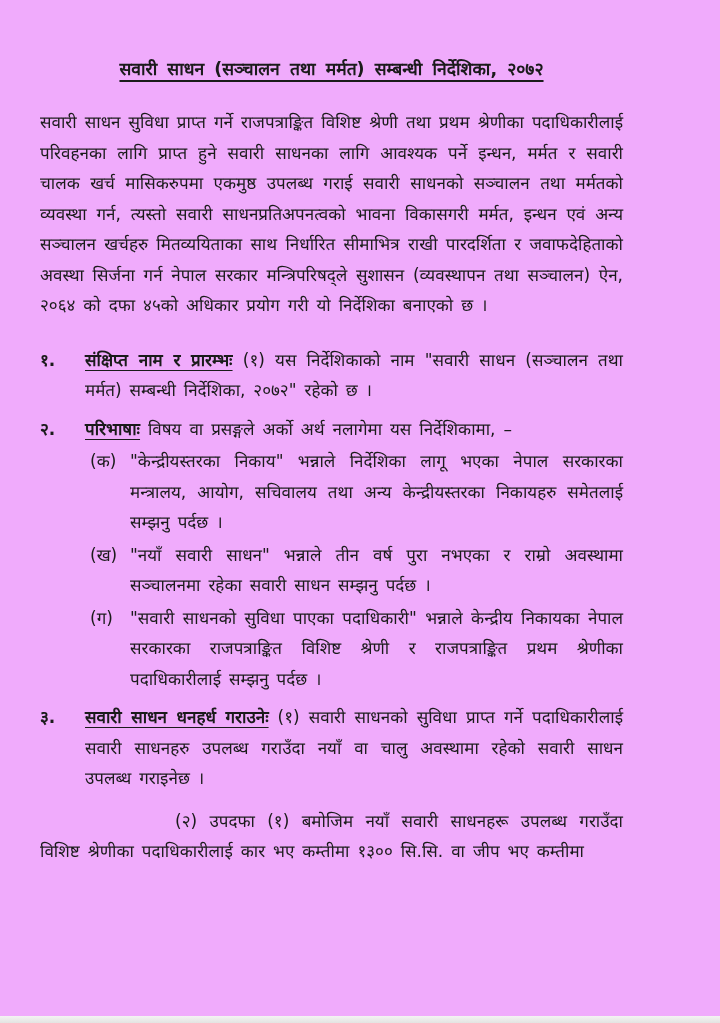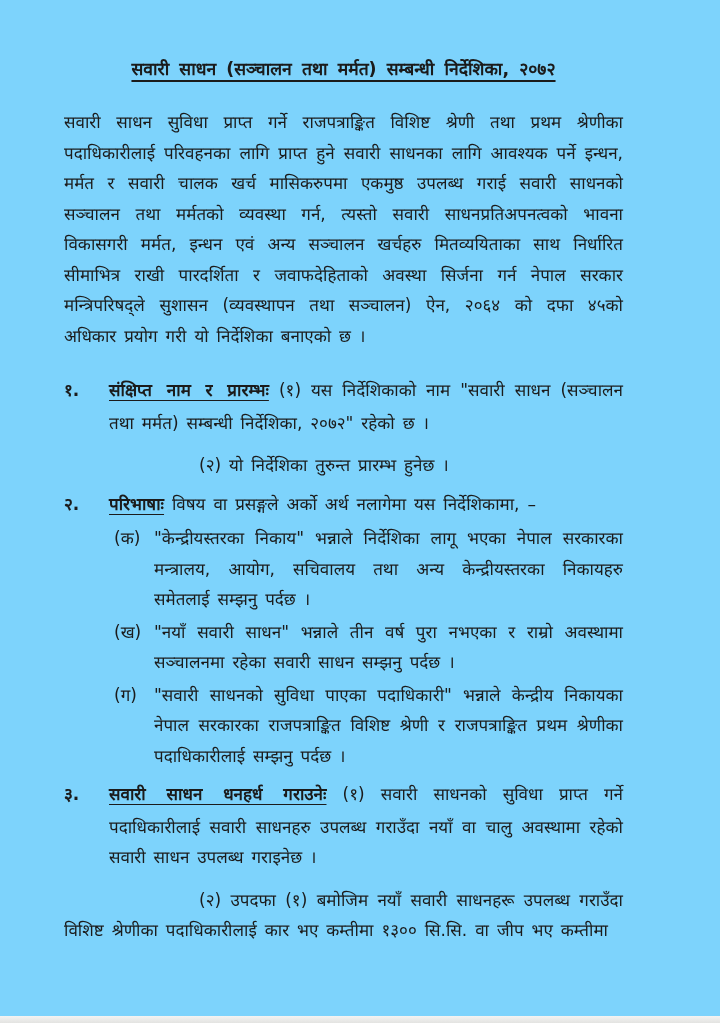--- a/index.html
+++ b/index.html
@@ -1,22 +1,22 @@
 <!DOCTYPE html>
 <html><head>
 <meta charset="utf-8">
 <style>
   html,body{margin:0;padding:0;background:#9a9a9a;}
   .page{
     position:relative;
     width:720px;height:1023px;
     margin:0 auto;
-    background:#7dd3fc;
+    background:#f0abfc;
     box-sizing:border-box;
-    padding:56px 97px 0 64px;
+    padding:56px 97px 0 40px;
     font-family:"DejaVu Sans",sans-serif;
     color:#1b1b1b;
     font-size:17px;
     line-height:30.5px;
     overflow:hidden;
   }
   .title{
     font-size:17.5px;
     font-weight:bold;
     text-align:center;
@@ -40,21 +40,20 @@
   }
   .num{
     position:absolute;left:0;top:0;
     font-weight:bold;
   }
   .head{
     font-weight:bold;
     text-decoration:underline;
     text-underline-offset:4px;
     text-decoration-thickness:1.4px;
-    font-family:Liberation Mono, monospace;
   }
   .sub{
     text-indent:135px;
     margin-top:12px;
   }
   .item{
     position:relative;
     margin-left:50px;
     padding-left:40px;
     margin-top:2px;
@@ -75,21 +74,20 @@
 <div class="page">
 
   <h1 class="title">सवारी साधन (सञ्चालन तथा मर्मत) सम्बन्धी निर्देशिका, २०७२</h1>
 
   <p class="para intro">सवारी साधन सुविधा प्राप्त गर्ने राजपत्राङ्कित विशिष्ट श्रेणी तथा प्रथम श्रेणीका पदाधिकारीलाई परिवहनका लागि प्राप्त हुने सवारी साधनका लागि आवश्यक पर्ने इन्धन, मर्मत र सवारी चालक खर्च मासिकरुपमा एकमुष्ठ उपलब्ध गराई सवारी साधनको सञ्चालन तथा मर्मतको व्यवस्था गर्न, त्यस्तो सवारी साधनप्रतिअपनत्वको भावना विकासगरी मर्मत, इन्धन एवं अन्य सञ्चालन खर्चहरु मितव्ययिताका साथ निर्धारित सीमाभित्र राखी पारदर्शिता र जवाफदेहिताको अवस्था सिर्जना गर्न नेपाल सरकार मन्त्रिपरिषद्ले सुशासन (व्यवस्थापन तथा सञ्चालन) ऐन, २०६४ को दफा ४५को अधिकार प्रयोग गरी यो निर्देशिका बनाएको छ ।</p>
 
   <div class="section">
     <span class="num">१.</span>
     <p class="para"><span class="head">संक्षिप्त नाम र प्रारम्भः</span> <span>(१) यस निर्देशिकाको नाम "सवारी साधन (सञ्चालन तथा मर्मत) सम्बन्धी निर्देशिका, २०७२" रहेको छ ।</span></p>
   </div>
-  <p class="para sub">(२) यो निर्देशिका तुरुन्त प्रारम्भ हुनेछ ।</p>
 
   <div class="section">
     <span class="num">२.</span>
     <p class="para"><span class="head">परिभाषाः</span> <span>विषय वा प्रसङ्गले अर्को अर्थ नलागेमा यस निर्देशिकामा, –</span></p>
   </div>
 
   <div class="item">
     <span class="marker">(क)</span>
     <p class="para">"केन्द्रीयस्तरका निकाय" भन्नाले निर्देशिका लागू भएका नेपाल सरकारका मन्त्रालय, आयोग, सचिवालय तथा अन्य केन्द्रीयस्तरका निकायहरु समेतलाई सम्झनु पर्दछ ।</p>
   </div>

